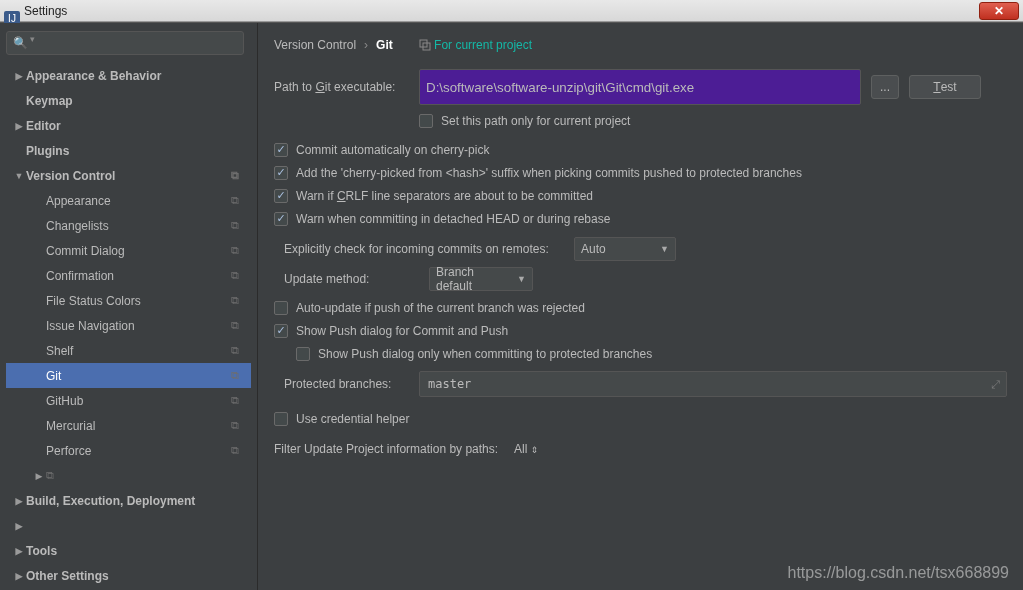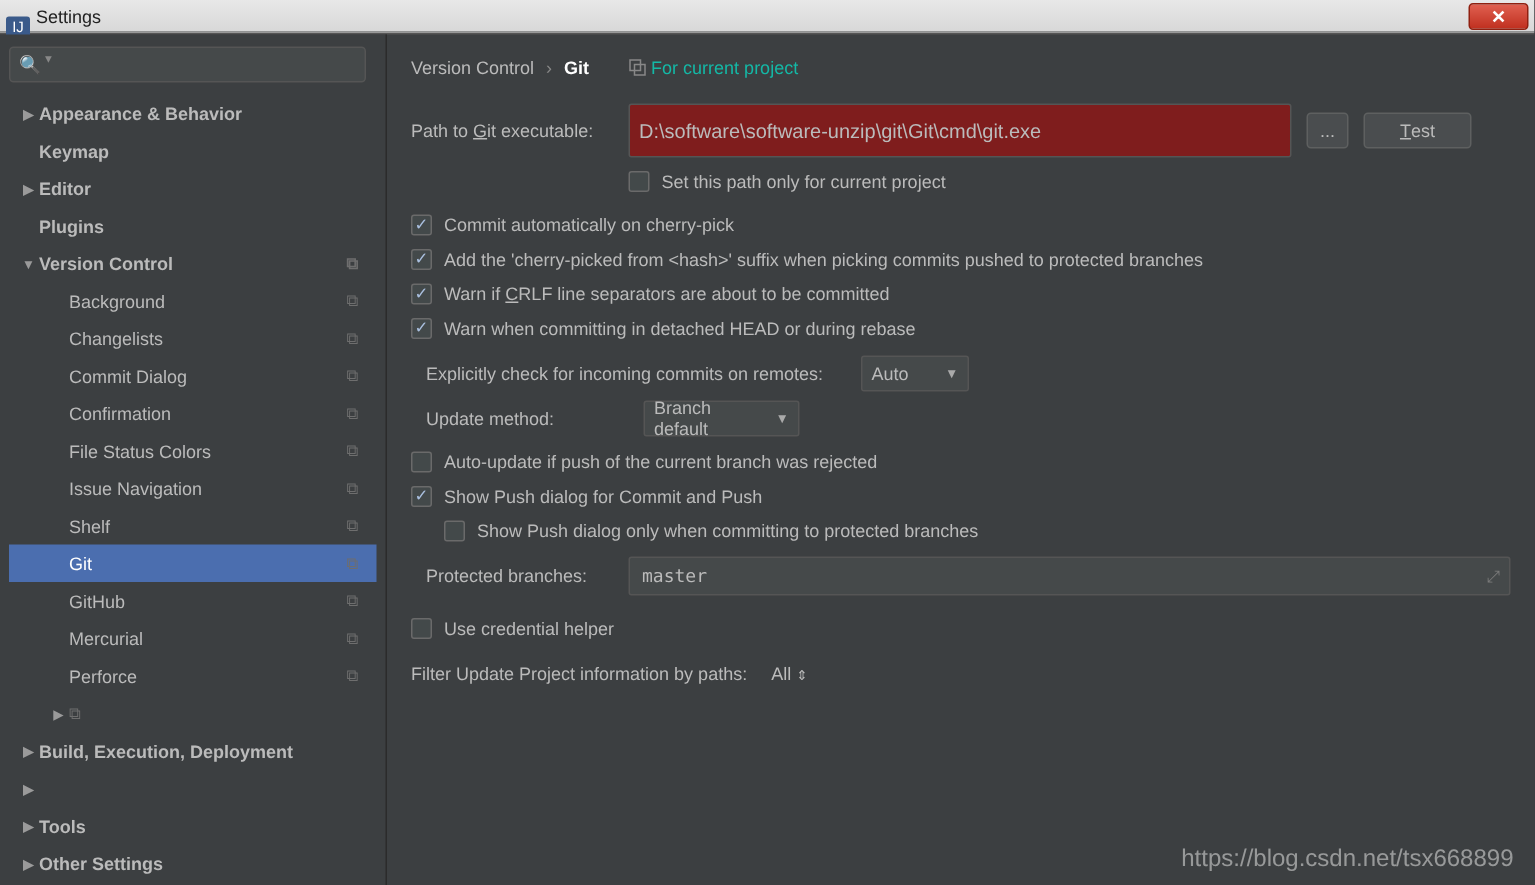--- a/index.html
+++ b/index.html
@@ -117,21 +117,21 @@
 .breadcrumb .proj { color: #14b8a6; margin-left: 18px; }
 .breadcrumb .proj svg { vertical-align: -2px; }
 .row {
   display: flex;
   align-items: center;
   min-height: 26px;
   margin-bottom: 4px;
 }
 .row .lbl { width: 145px; }
 .input {
-  background: #7f1d1d;
+  background: #4c1d95;
   border: 1px solid #555;
   color: #bbb;
   height: 24px;
   padding: 17px 6px;
   border-radius: 2px;
 }
 .input.path { width: 442px; }
 .btn {
   background: #4a4d4f;
   border: 1px solid #5e6060;
@@ -245,21 +245,21 @@
           <span class="label">Plugins</span>
           <span class="copy">⧉</span>
         </div>
         <div class="tree-row l0 hascopy">
           <span class="arrow">▼</span>
           <span class="label">Version Control</span>
           <span class="copy">⧉</span>
         </div>
         <div class="tree-row l1 hascopy">
           <span class="arrow"></span>
-          <span class="label">Background</span>
+          <span class="label">Appearance</span>
           <span class="copy">⧉</span>
         </div>
         <div class="tree-row l1 hascopy">
           <span class="arrow"></span>
           <span class="label">Changelists</span>
           <span class="copy">⧉</span>
         </div>
         <div class="tree-row l1 hascopy">
           <span class="arrow"></span>
           <span class="label">Commit Dialog</span>
@@ -378,21 +378,21 @@
     </div>
     <div class="chk-row">
       <div class="chk on"></div>
       <span>Warn when committing in detached HEAD or during rebase</span>
     </div>
 
     <div class="spacer-v"></div>
 
     <div class="row">
       <span style="width:300px;padding-left:10px">Explicitly check for incoming commits on remotes:</span>
-      <div class="select" style="width:72px">
+      <div class="select" style="width:102px">
         <span>Auto</span>
         <span class="tri">▼</span>
       </div>
     </div>
 
     <div class="row">
       <span style="width:155px;padding-left:10px">Update method:</span>
       <div class="select" style="width:104px">
         <span>Branch default</span>
         <span class="tri">▼</span>

